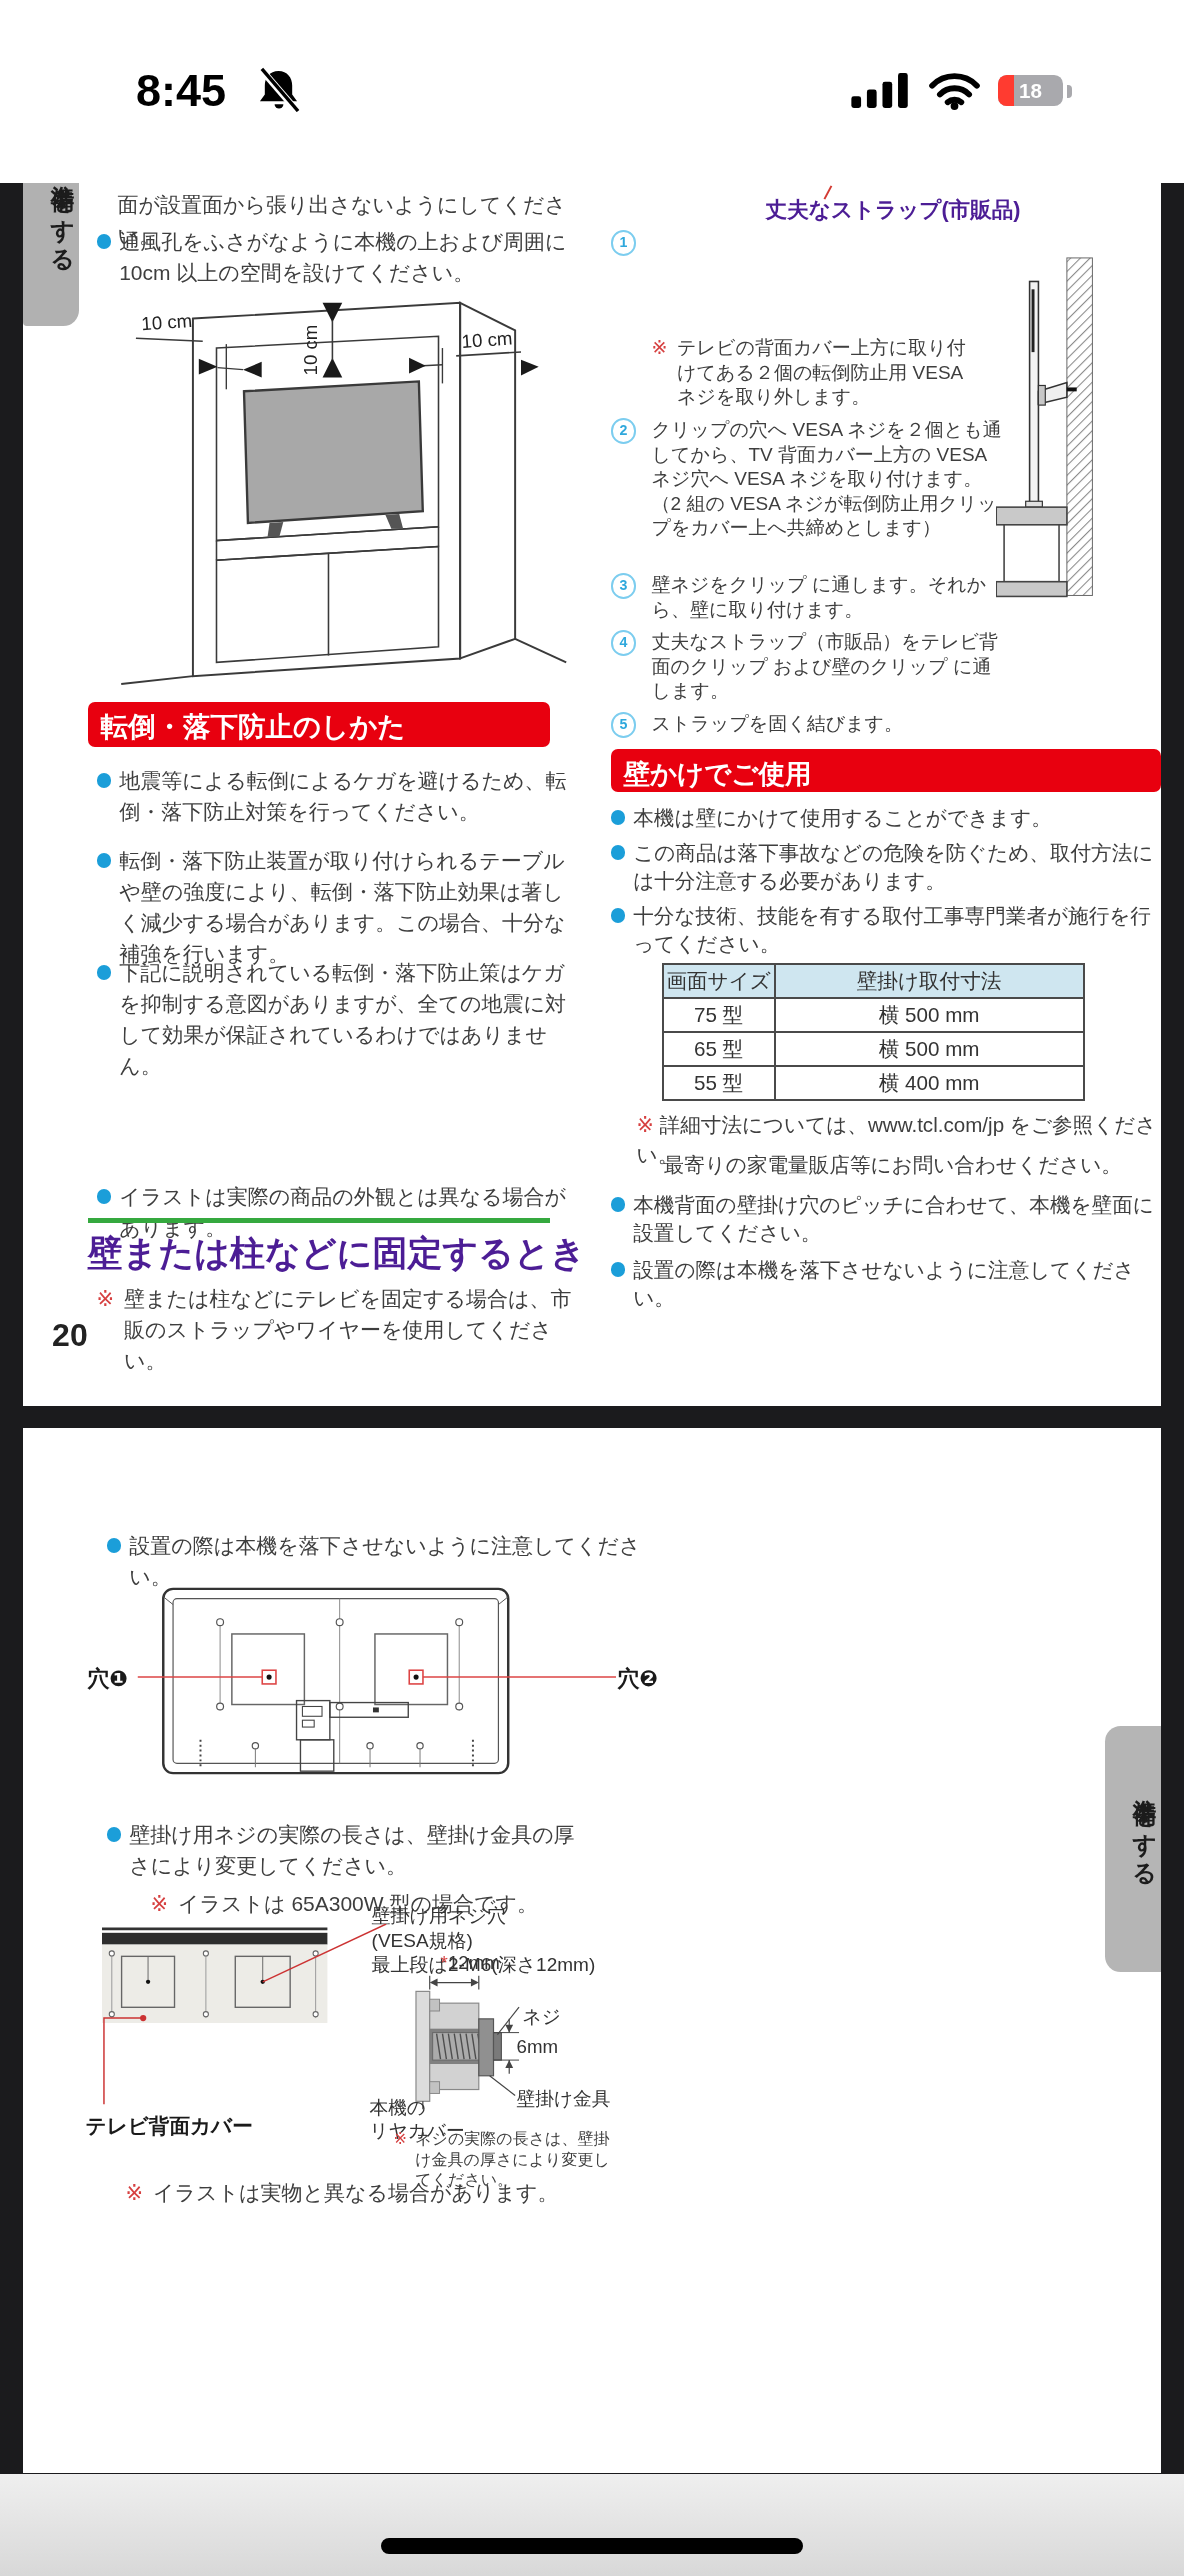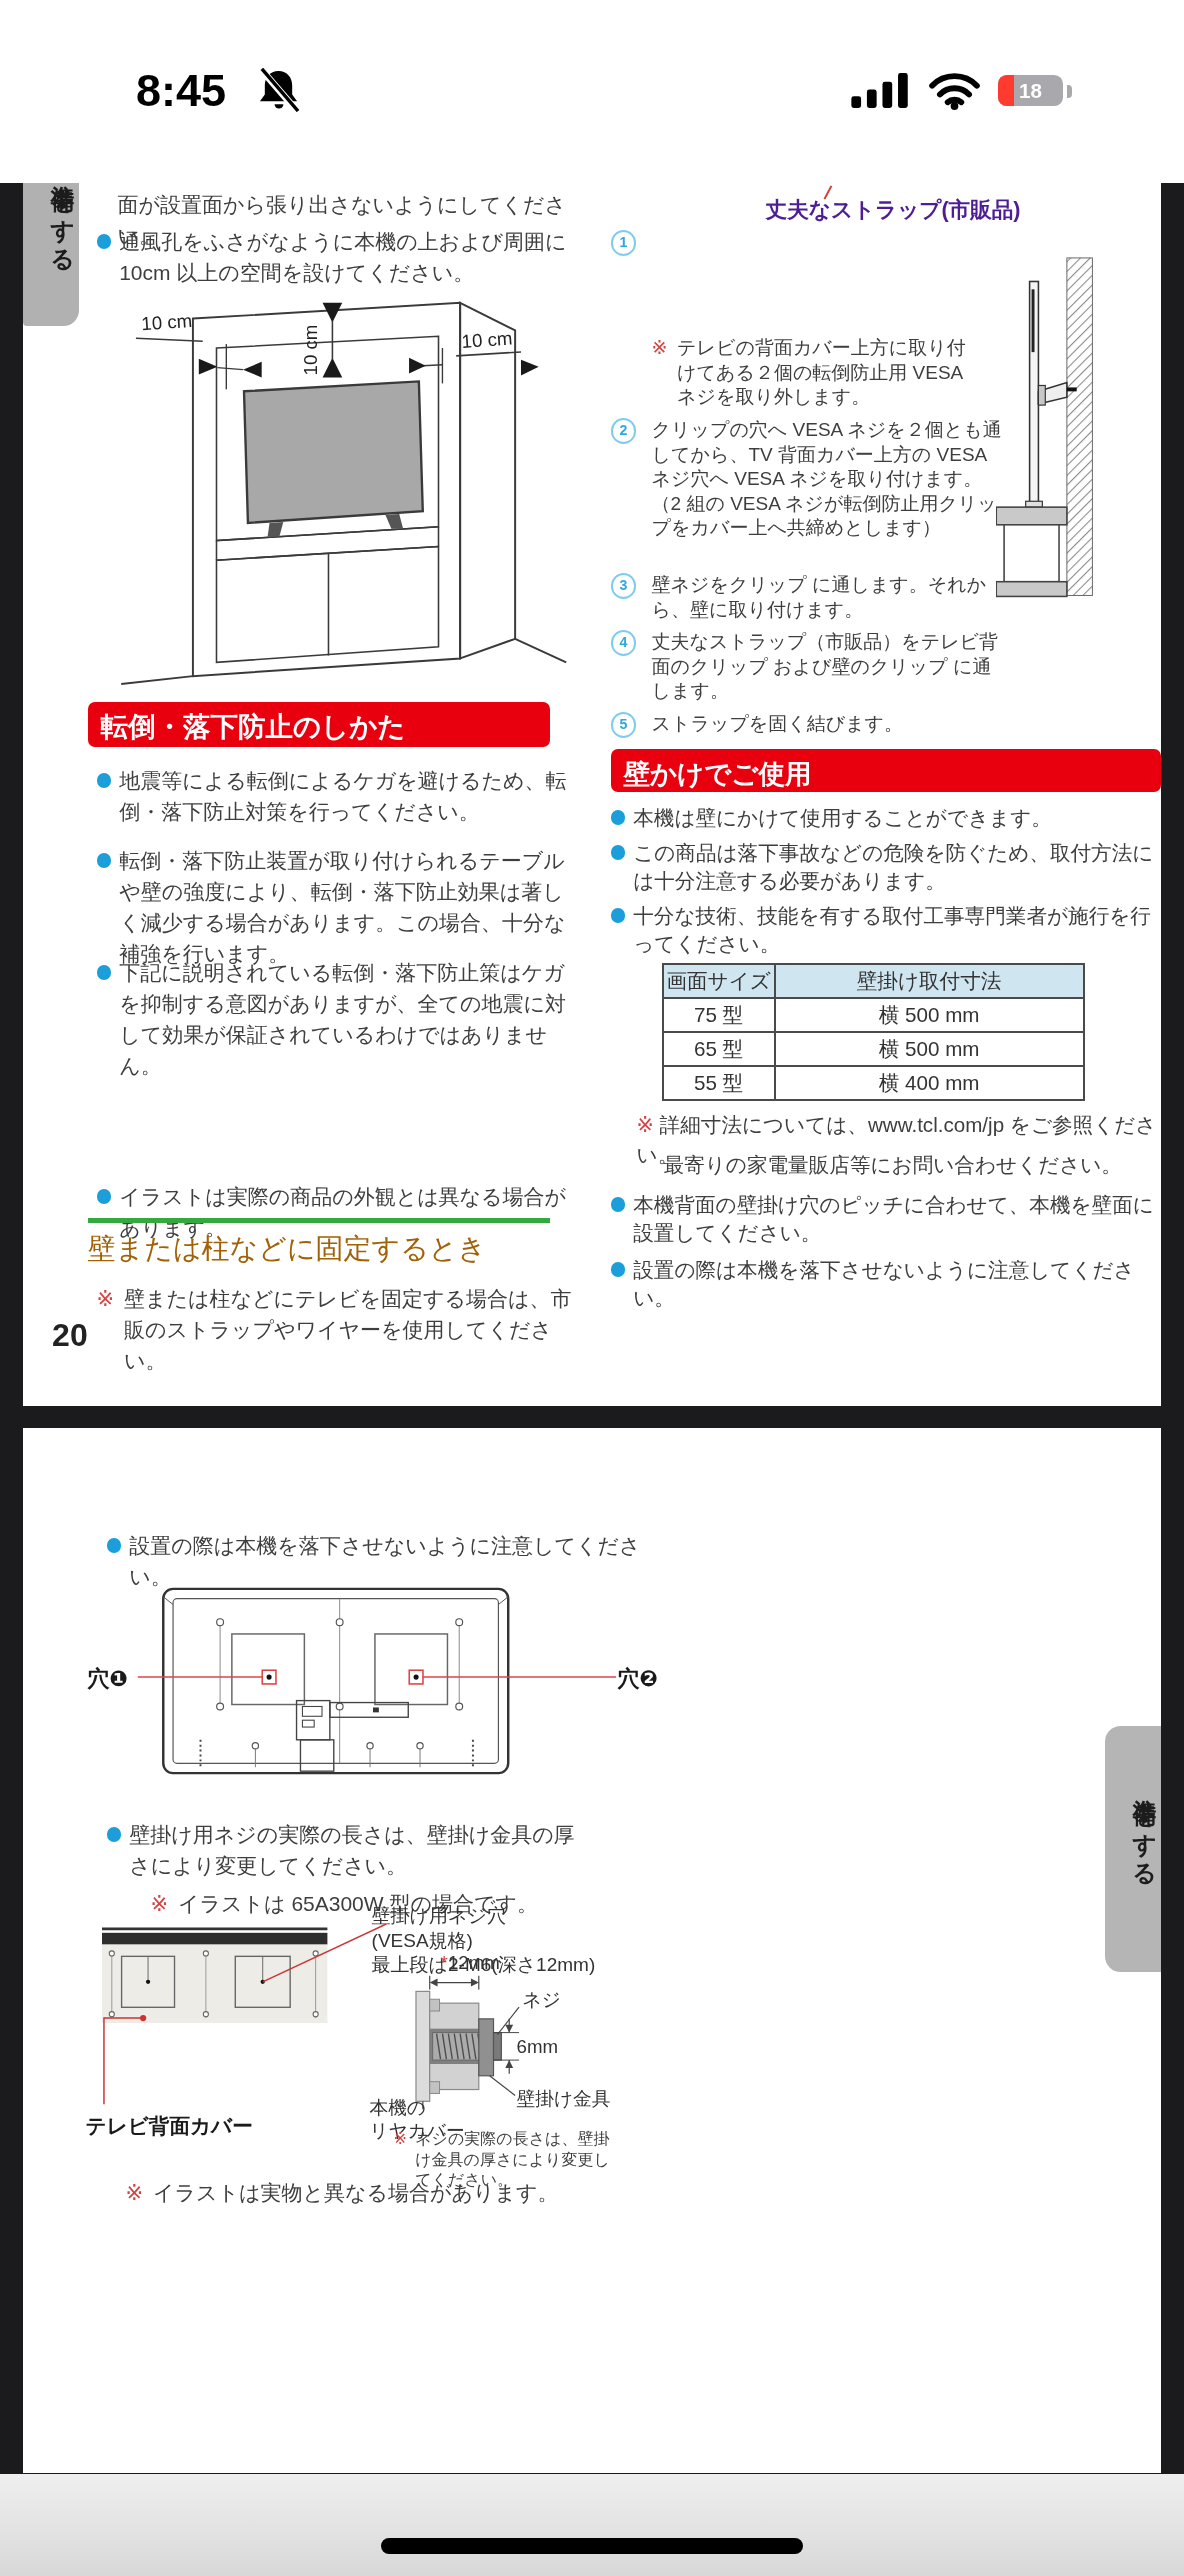--- a/index.html
+++ b/index.html
@@ -31,21 +31,21 @@
         font-size:23.6px;font-weight:bold;color:#1c1c1c;letter-spacing:2.9px;width:56px;text-align:center;}
   
   .tline{position:absolute;font-size:21px;line-height:31px;}
   .brow{position:absolute;font-size:21px;line-height:31px;}
   .brow .dot{position:absolute;left:0;top:7.9px;width:14.7px;height:14.7px;border-radius:50%;background:#1b9ed9;}
   .brow .btxt{display:block;margin-left:22.6px;color:#3e3e3e;}
   .redbar{position:absolute;background:#e8000f;border-radius:6.9px;color:#fff;font-weight:bold;
           font-size:27.5px;}
   .redbar span{display:block;padding:6.9px 0 0 12.8px;}
   .greenline{position:absolute;height:4.9px;background:#35a93f;}
-  .h2{position:absolute;font-size:28px;font-weight:normal;color:#a16207;}
+  .h2{position:absolute;font-size:35px;font-weight:bold;color:#4c1d95;}
   .kome{color:#d64040;}
   .komerow{position:absolute;font-size:21px;line-height:31px;}
   .komerow .mk{position:absolute;left:0;top:0;}
   .komerow .ktxt{display:block;margin-left:27.5px;color:#3e3e3e;}
   .pagenum{position:absolute;left:29.5px;top:1134px;font-size:32px;font-weight:bold;color:#222;}
   
   .strapH{position:absolute;left:743px;top:11.8px;font-size:21.6px;font-weight:bold;color:#4c1d95;}
   .redtick{position:absolute;left:804px;top:2px;width:2px;height:14.7px;background:#d33b33;transform:rotate(28deg);}
   .step{position:absolute;left:588px;width:393px;font-size:19px;line-height:24.6px;}
   .cnum{position:absolute;left:0;top:0;width:21.6px;height:21.6px;border:2px solid #7ccdef;border-radius:50%;
@@ -440,21 +440,21 @@
         <line x1="150" y1="68" x2="150" y2="82" stroke="#444" stroke-width="1.2"></line>
         <polygon points="150,82 146,74 154,74" fill="#444"></polygon>
         <line x1="150" y1="124" x2="150" y2="110" stroke="#444" stroke-width="1.2"></line>
         <polygon points="150,110 146,118 154,118" fill="#444"></polygon>
 
         <line x1="138" y1="84" x2="160" y2="56" stroke="#444" stroke-width="1.2"></line>
         <line x1="130" y1="126" x2="156" y2="146" stroke="#444" stroke-width="1.2"></line>
         <line x1="62" y1="152" x2="62" y2="160" stroke="#444" stroke-width="1.2"></line>
       </svg>
       <div class="d5lbl" style="left:79px;top:0;"><span class="kome">*</span><span>12mm</span></div>
-      <div class="d5lbl" style="left:161px;top:37px;text-align:right;">ネジ</div>
+      <div class="d5lbl" style="left:161px;top:54px;text-align:right;">ネジ</div>
       <div class="d5lbl" style="left:155px;top:84px;">6mm</div>
       <div class="d5lbl" style="left:155px;top:136px;">壁掛け金具</div>
       <div class="d5lbl" style="left:7.9px;top:145px;">
         <div>本機の</div>
         <div>リヤカバー</div>
       </div>
     </div>
 
     <div class="smallnote">
       <span class="mk kome">※</span>

